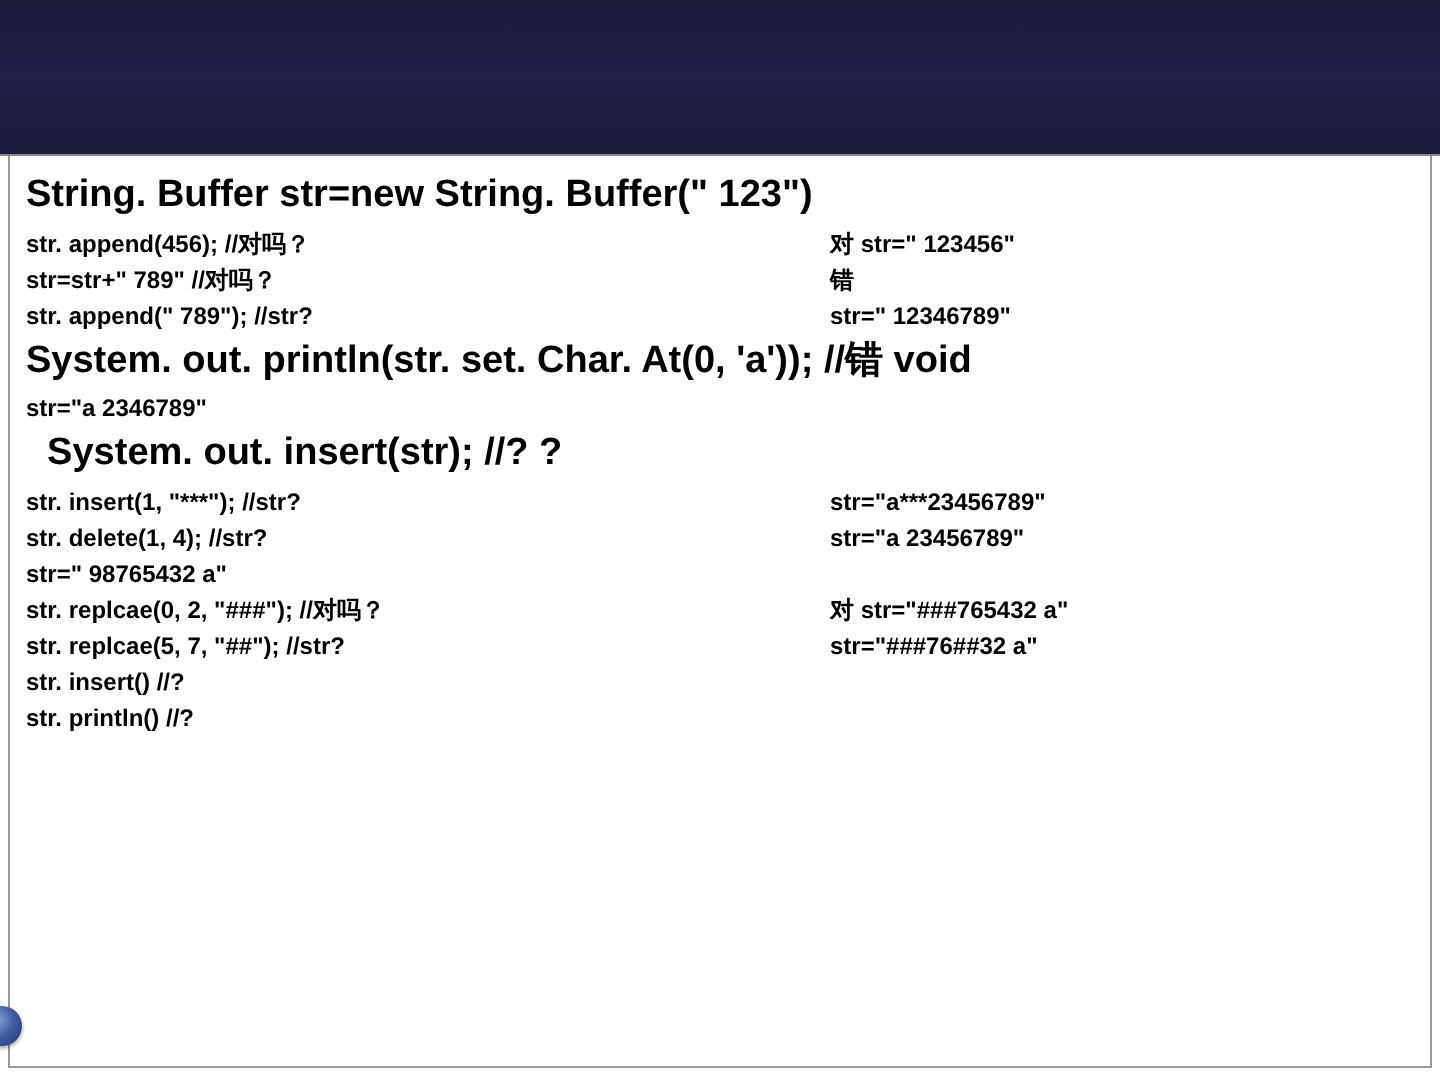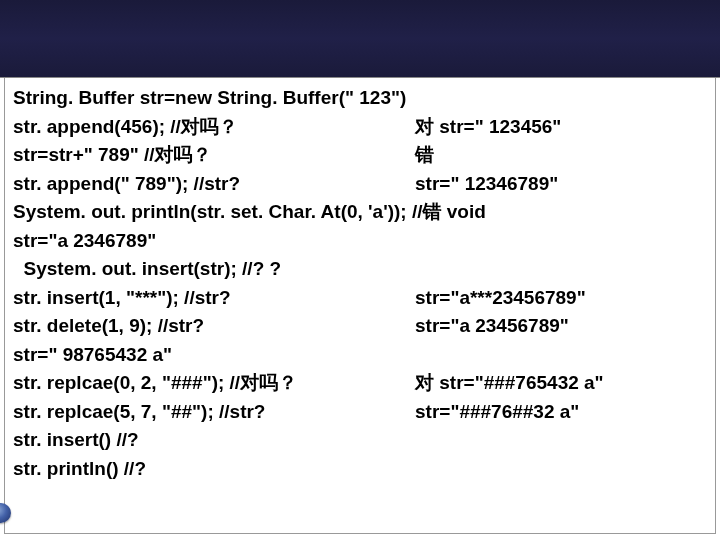--- a/index.html
+++ b/index.html
@@ -19,21 +19,21 @@
   .content-frame {
     border: 1px solid #999;
     border-top: none;
     margin: 0 4px 4px 4px;
     padding: 6px 8px 6px 8px;
     height: 456px;
     position: relative;
   }
   .code-row {
     display: flex;
-    font-size: 19px;
+    font-size: 12px;
     font-weight: bold;
     color: #000;
     line-height: 1.5;
     white-space: pre;
   }
   .left-col {
     width: 402px;
     flex-shrink: 0;
   }
   .right-col {
@@ -88,21 +88,21 @@
   </div>
 
   <div class="full-row"><span>  System. out. insert(str); //? ?</span></div>
 
   <div class="code-row">
     <span class="left-col">str. insert(1, "***"); //str?</span>
     <span class="right-col">str="a***23456789"</span>
   </div>
 
   <div class="code-row">
-    <span class="left-col">str. delete(1, 9); //str?</span>
+    <span class="left-col">str. delete(1, 4); //str?</span>
     <span class="right-col">str="a 23456789"</span>
   </div>
 
   <div class="code-row">
     <span class="right-col">str=" 98765432 a"</span>
   </div>
 
   <div class="code-row">
     <span class="left-col">str. replcae(0, 2, "###"); //对吗？</span>
     <span class="right-col">对 str="###765432 a"</span>

